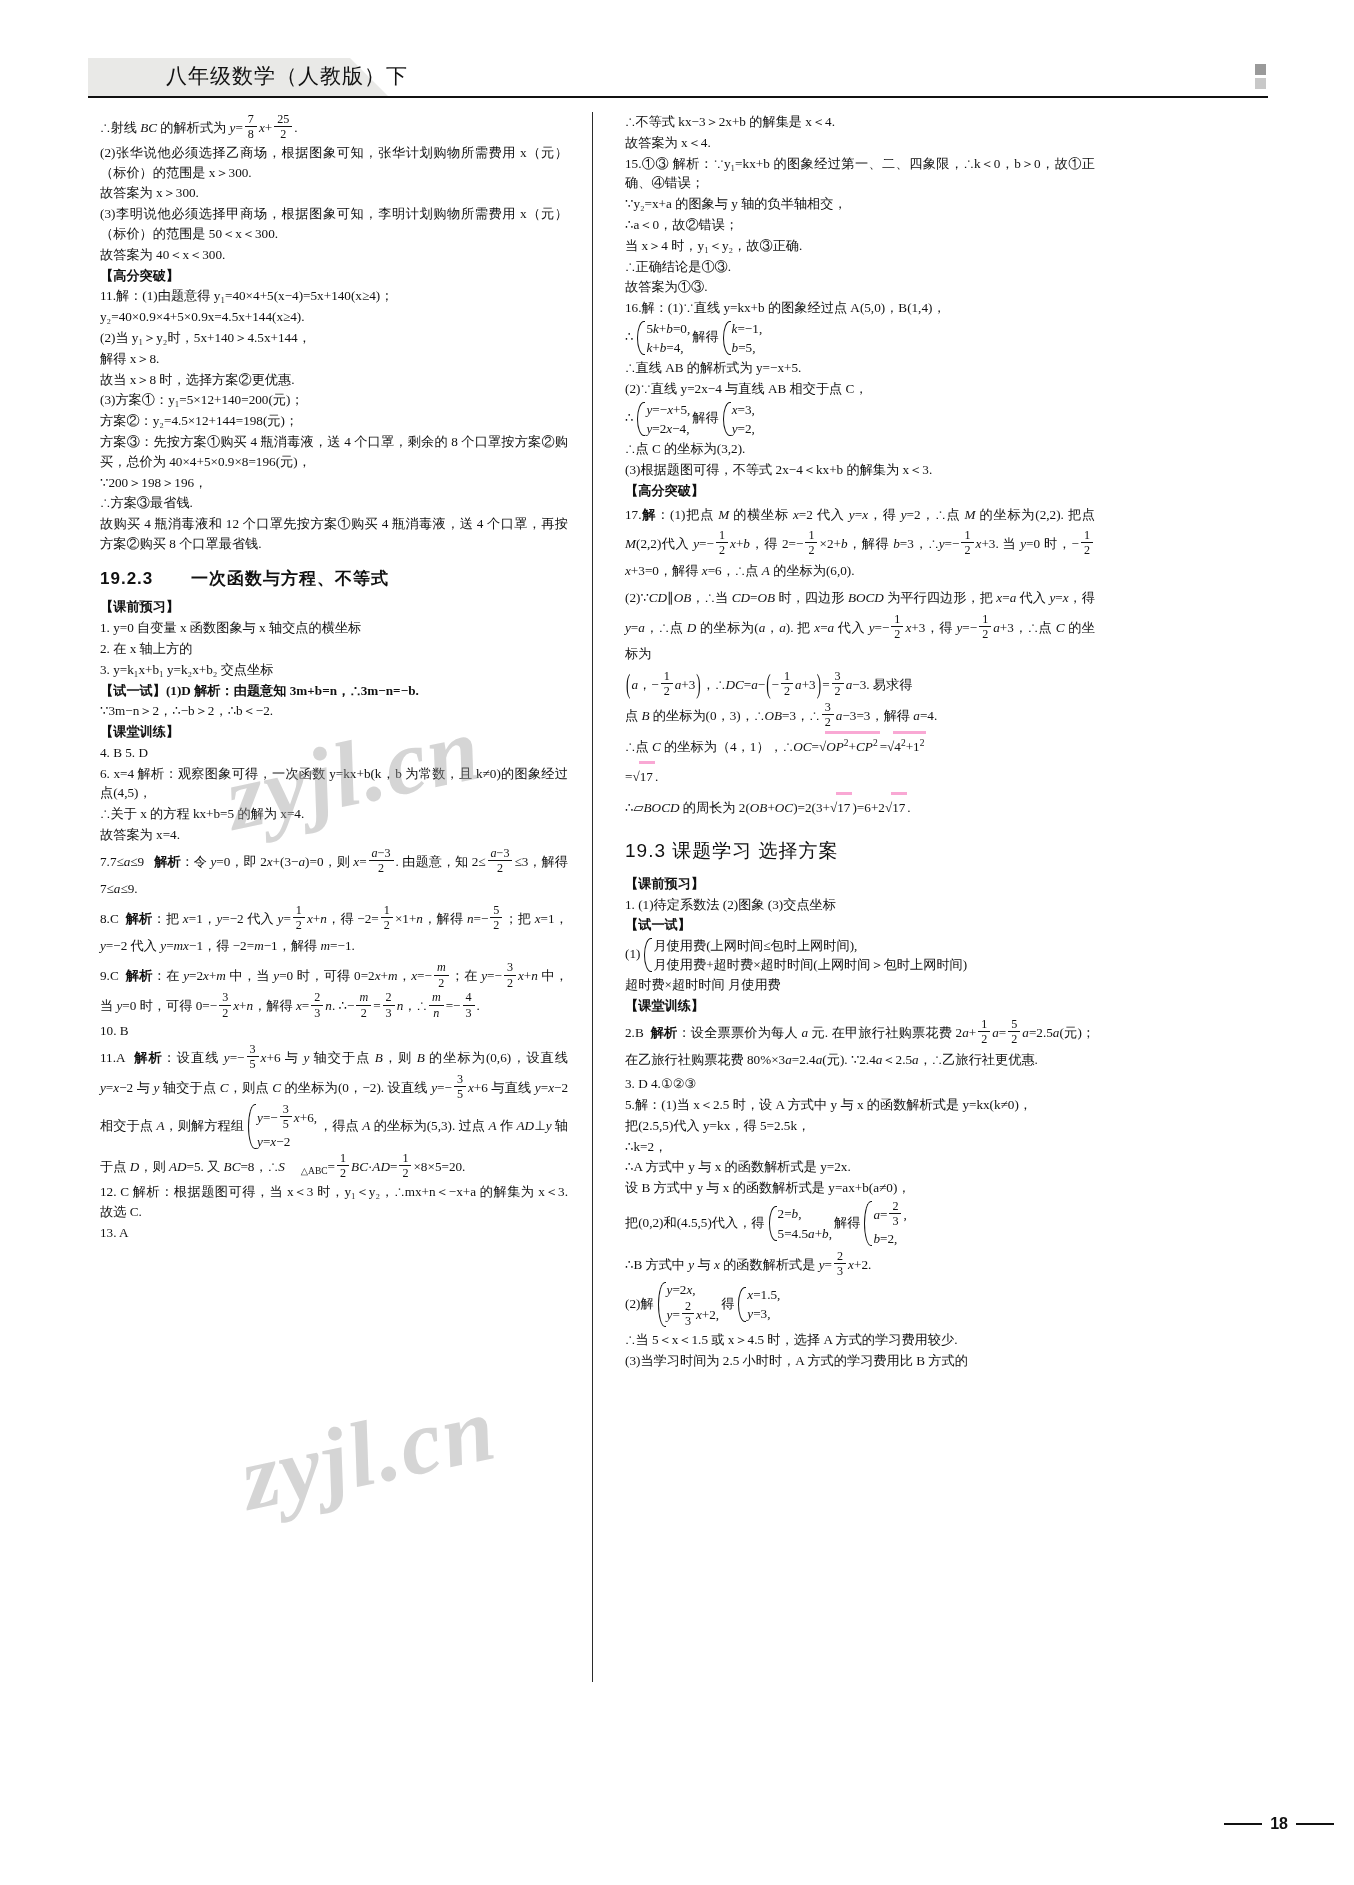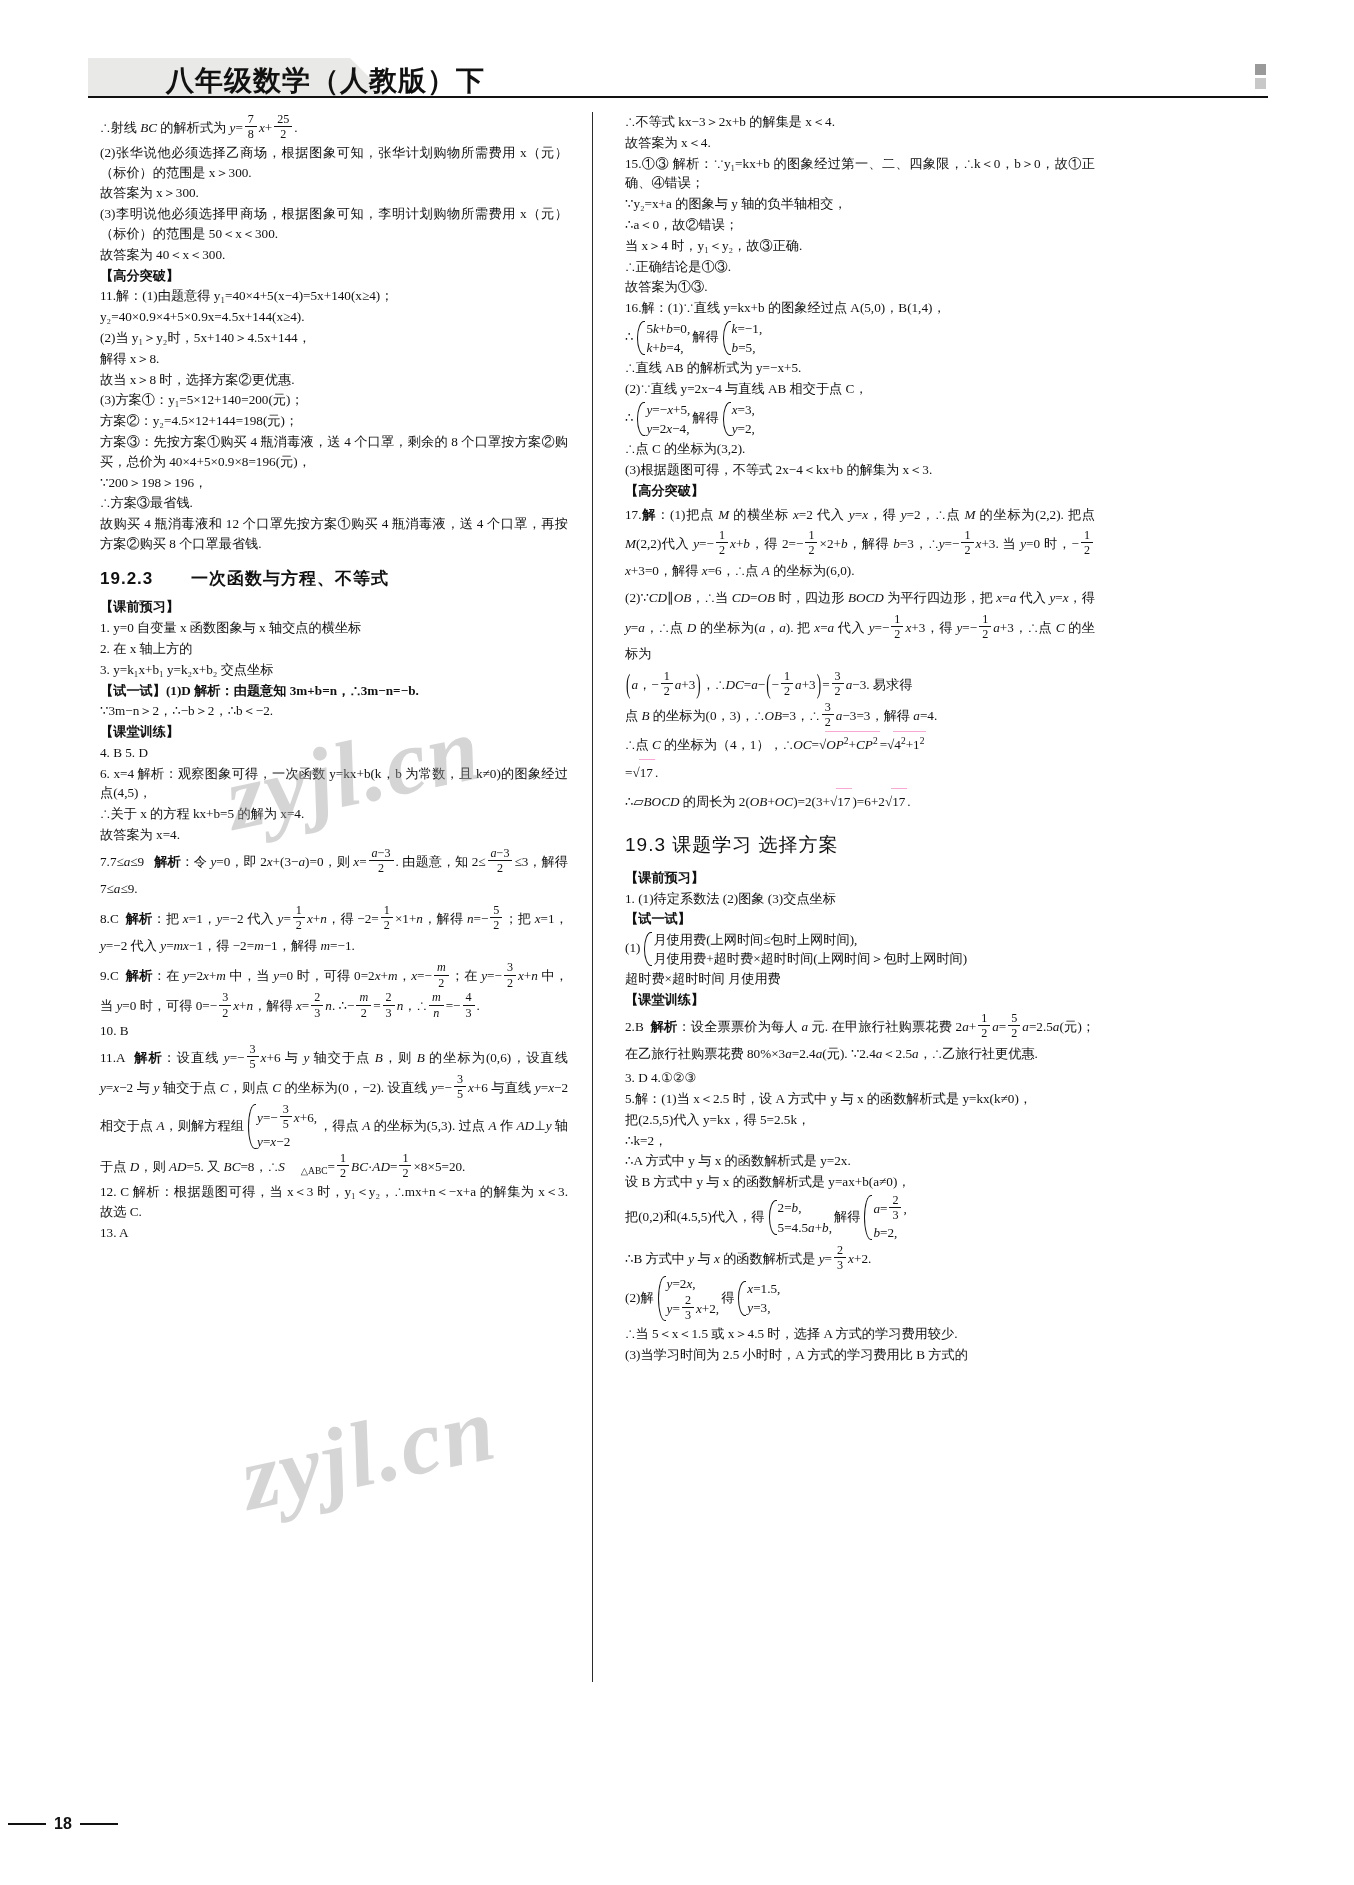--- a/index.html
+++ b/index.html
@@ -19,21 +19,21 @@
     position:absolute;left:0;top:0;width:1180px;height:38px;
     background:#e9e9e7;
     clip-path:polygon(0 0, 262px 0, 300px 100%, 0 100%);
   }
   .hdr .bar2{
     position:absolute;left:0;top:0;width:1180px;height:38px;
     border-bottom:2px solid #111;
   }
   .hdr .title{
     position:absolute;left:78px;top:4px;
-    font-size:28px;font-weight:bold;letter-spacing:1px;
+    font-size:21px;font-weight:normal;letter-spacing:1px;
     font-family:"Liberation Serif", serif;
   }
   .hdr .sq{
     position:absolute;right:2px;top:6px;width:11px;height:11px;background:#9a9a9a;
   }
   .hdr .sq2{
     position:absolute;right:2px;top:20px;width:11px;height:11px;background:#c8c8c8;
   }
 
   
@@ -81,21 +81,21 @@
     display:inline-block;vertical-align:middle;position:relative;
     padding-left:11px;margin:0 2px;
   }
   .sys:before{
     content:"";position:absolute;left:2px;top:2px;bottom:2px;width:7px;
     border-left:1.4px solid #111;border-top:1.4px solid #111;border-bottom:1.4px solid #111;
     border-radius:7px 0 0 7px/50% 0 0 50%;
   }
   .sys .r{display:block;line-height:1.45;white-space:nowrap;}
   .sqrt{
-    display:inline-block;border-top:1px solid #f9a8d4;padding:0 2px 0 1px;margin-left:-1px;
+    display:inline-block;border-top:3px solid #f9a8d4;padding:0 2px 0 1px;margin-left:-1px;
   }
   .radsign{display:inline-block;}
   .sup{font-size:0.72em;vertical-align:super;}
   .sub{font-size:0.72em;vertical-align:sub;margin-left:16px;}
   .pl{display:inline-block;transform:scaleY(2.1);margin:0 1px;}
   .tall{line-height:2.0;}
 
   
   .wm{
     position:absolute;pointer-events:none;
@@ -103,21 +103,21 @@
     color:rgba(150,150,150,0.40);
     font-weight:bold;font-style:italic;
     letter-spacing:2px;
     white-space:nowrap;
   }
   .wm1{left:225px;top:720px;font-size:92px;transform:rotate(-12deg);}
   .wm2{left:240px;top:1400px;font-size:92px;transform:rotate(-12deg);}
 
   
   .pagenum{
-    position:absolute;left:0;right:12px;bottom:52px;text-align:left;
+    position:absolute;left:0;right:12px;bottom:52px;text-align:right;
     font-size:16px;font-weight:bold;font-family:"Liberation Sans", sans-serif;
   }
   .pagenum .dash{display:inline-block;width:38px;height:2px;background:#111;vertical-align:4px;margin:0 8px;}
 </style>
 </head>
 <body>
 
 <div id="page">
 
   <div class="hdr">

